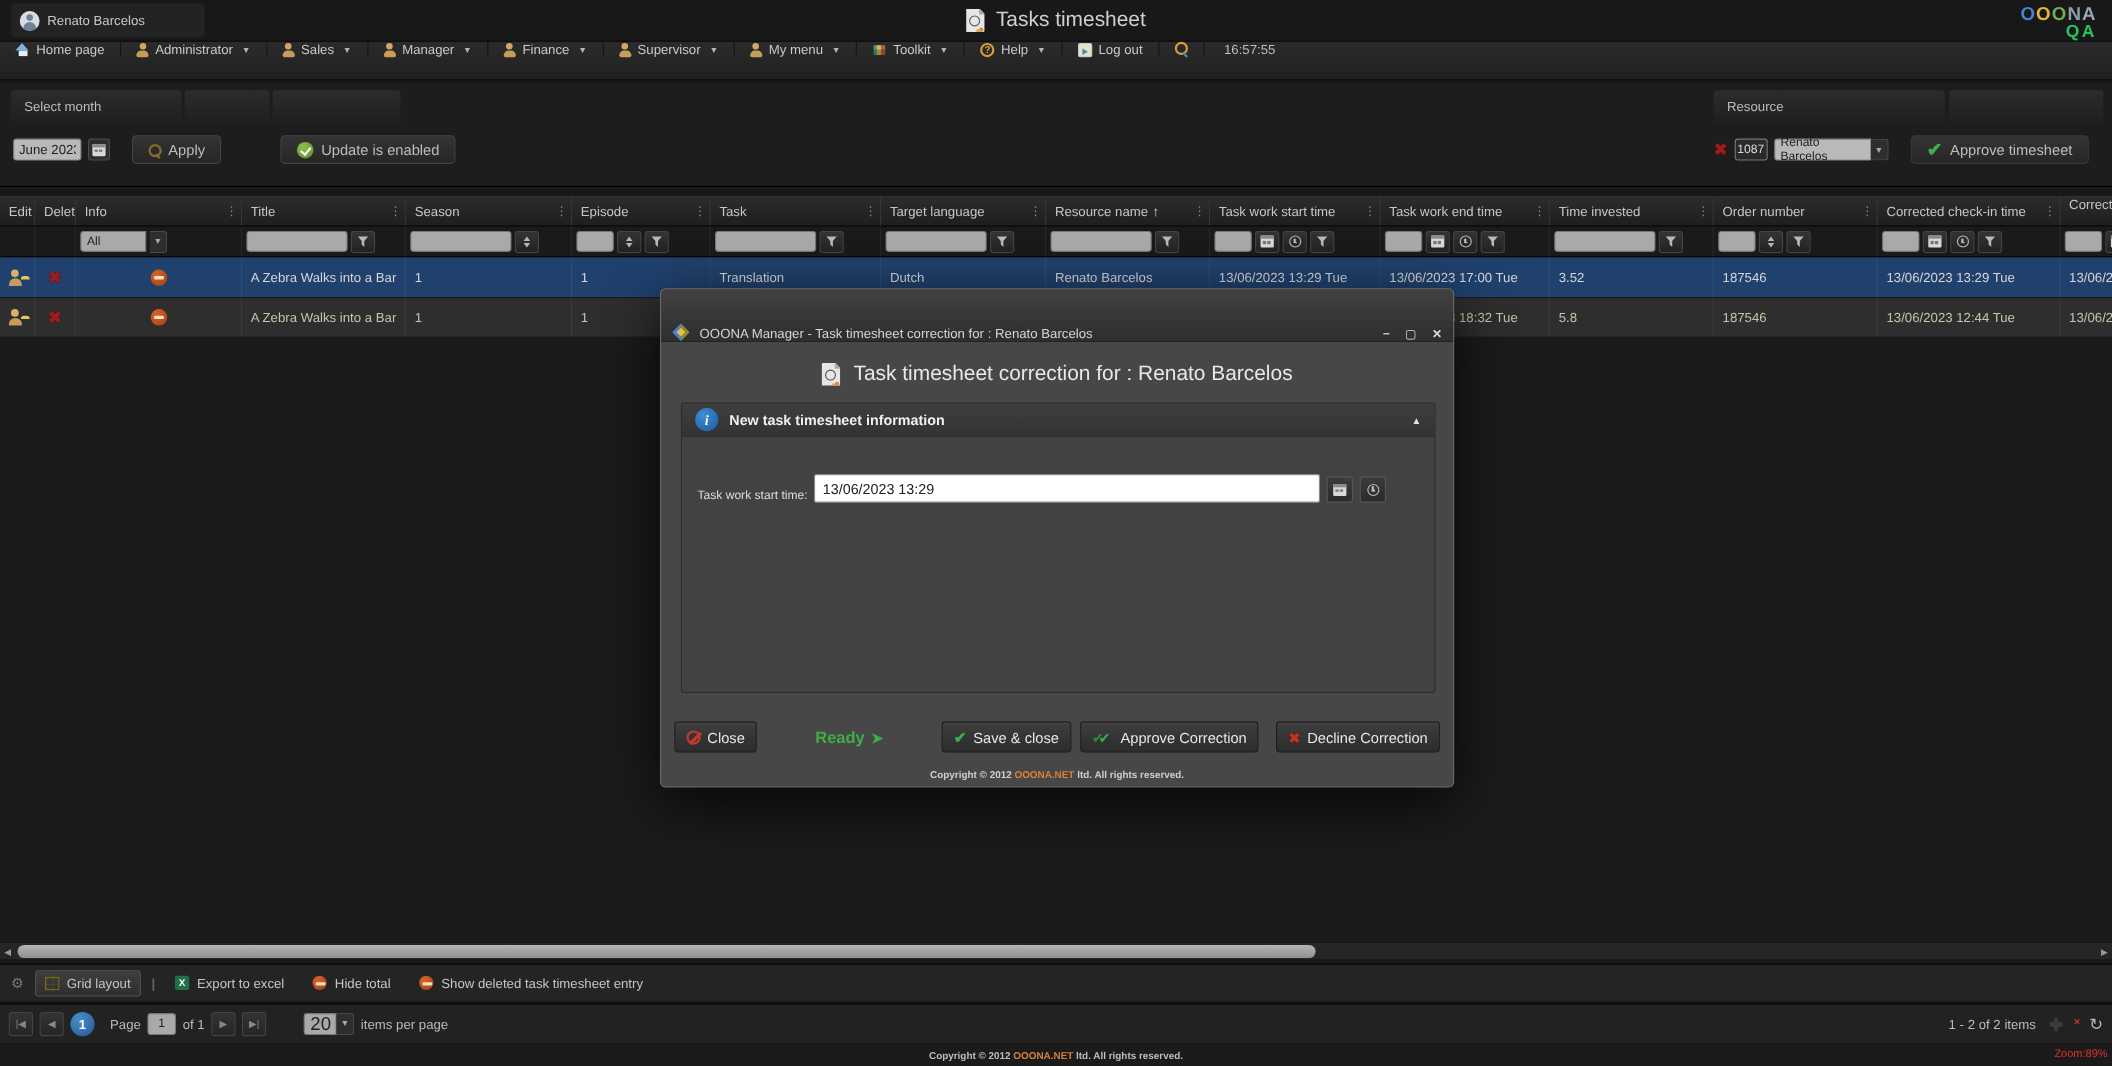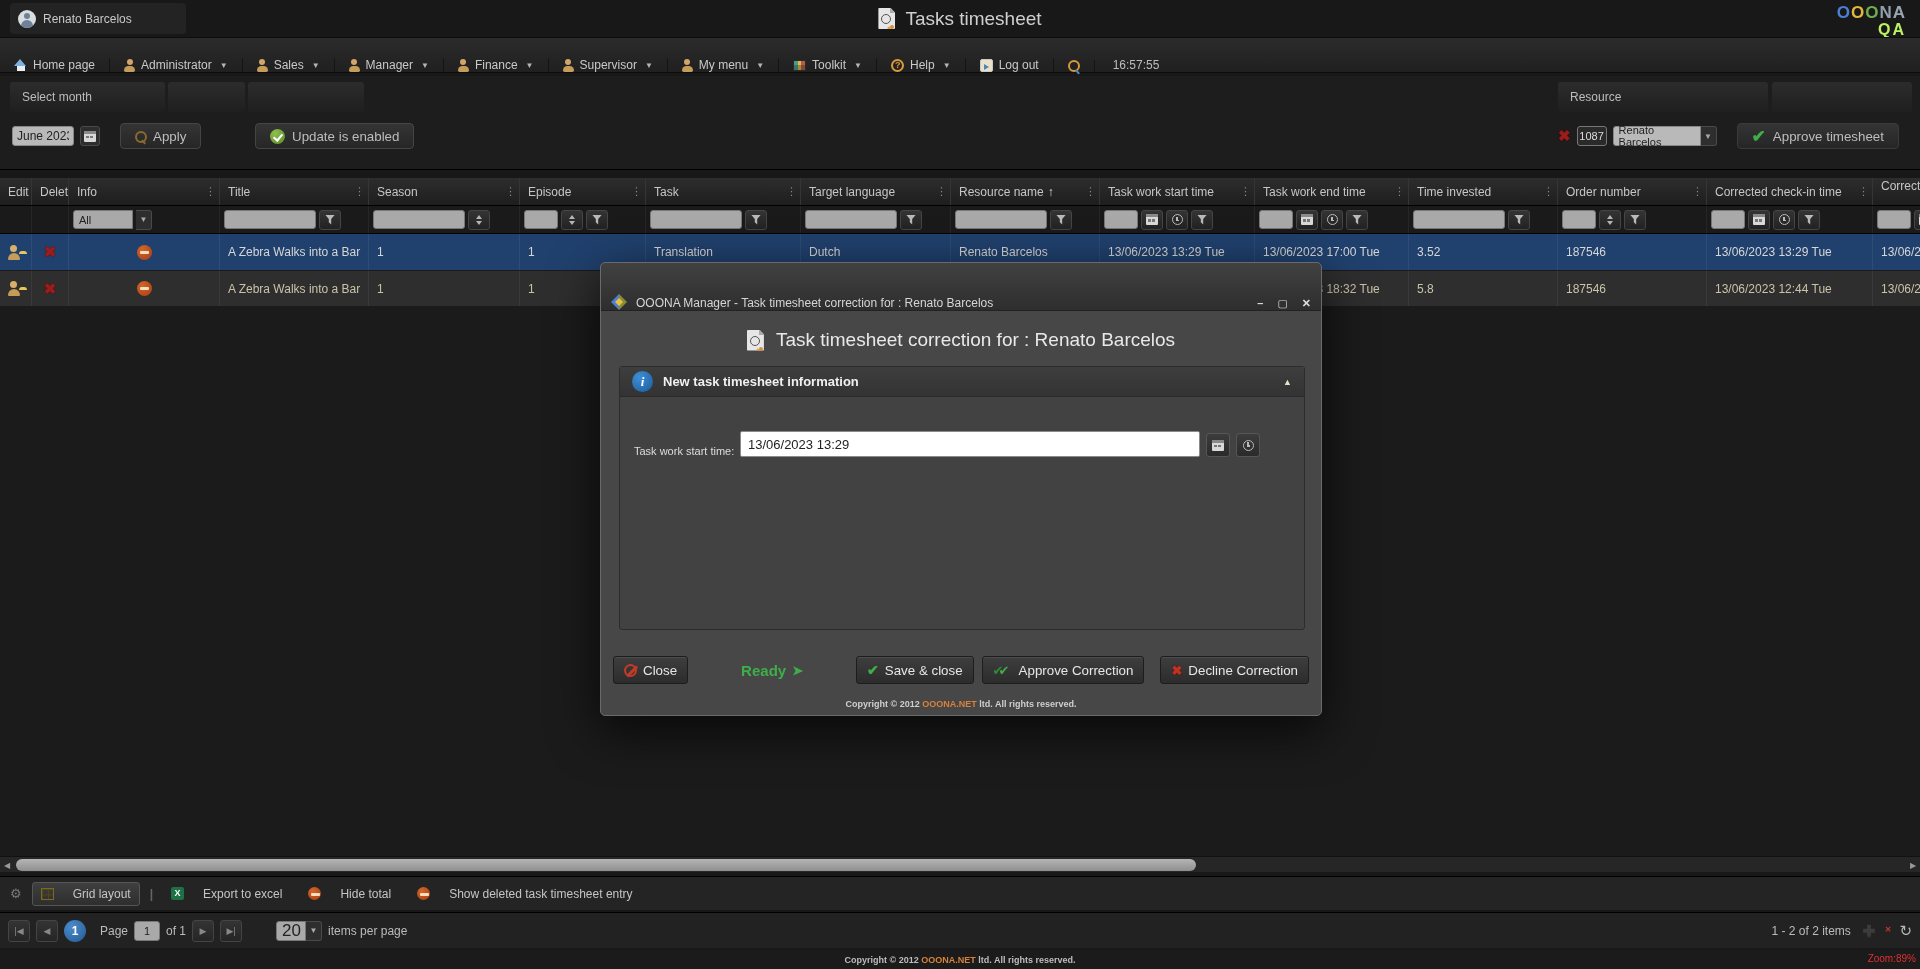--- a/index.html
+++ b/index.html
@@ -11,24 +11,24 @@
   .avatar{width:18px;height:18px;border-radius:50%;background:#d8dde2;position:relative;overflow:hidden}
   .avatar::before{content:"";position:absolute;top:3px;left:6px;width:6px;height:6px;border-radius:50%;background:#6f8196}
   .avatar::after{content:"";position:absolute;top:10px;left:3px;width:12px;height:8px;border-radius:6px 6px 0 0;background:#6f8196}
   .pagetitle{position:absolute;top:0;left:0;width:100%;height:37px;display:flex;align-items:center;justify-content:center;gap:10px;font-size:19px;color:#cfcfcf}
   
   .cornerlogo{position:absolute;right:14px;top:4px;text-align:right;line-height:17px}
   .cornerlogo .lt{font-weight:bold;font-size:17px;letter-spacing:1px}
   .cornerlogo .lt span:nth-child(1){color:#4a7fd4}.cornerlogo .lt span:nth-child(2){color:#e0b83a}
   .cornerlogo .lt span:nth-child(3){color:#6fae4e}.cornerlogo .lt span:nth-child(4){color:#8fa0ad}
   .cornerlogo .lt span:nth-child(5){color:#9aa7b2}
-  .cornerlogo .sub{font-weight:bold;font-size:16px;color:#bef264;letter-spacing:2px}
-
-  
-  .navbar{position:absolute;top:37px;left:0;width:1920px;height:36px;background:linear-gradient(#2b2b2b,#202020);border-top:1px solid #0d0d0d;border-bottom:1px solid #0d0d0d;display:flex;align-items:flex-end}
+  .cornerlogo .sub{font-weight:bold;font-size:16px;color:#22c55e;letter-spacing:2px}
+
+  
+  .navbar{position:absolute;top:37px;left:0;width:1920px;height:36px;background:linear-gradient(#2b2b2b,#202020);border-top:1px solid #0d0d0d;border-bottom:1px solid #0d0d0d;display:flex;align-items:flex-start}
   .navitem{display:flex;align-items:center;gap:6px;padding:0 14px;border-right:1px solid #141414;color:#c9c9c9;cursor:pointer;white-space:nowrap}
   .navitem .caret{font-size:8px;color:#b5b5b5;margin-left:2px}
   .navclock{display:flex;align-items:center;padding:0 18px;color:#bdbdbd}
   
   .iperson{width:11px;height:13px;position:relative;display:inline-block}
   .iperson::before{content:"";position:absolute;top:0;left:2.5px;width:6px;height:6px;border-radius:50%;background:#d2a56a}
   .iperson::after{content:"";position:absolute;bottom:0;left:0;width:11px;height:6px;border-radius:5px 5px 2px 2px;background:#c59c58}
   .ihome{width:13px;height:12px;position:relative;display:inline-block}
   .ihome::before{content:"";position:absolute;top:0;left:0;border-left:6.5px solid transparent;border-right:6.5px solid transparent;border-bottom:7px solid #7fb2df}
   .ihome::after{content:"";position:absolute;top:7px;left:2.5px;width:8px;height:5px;background:#e8eef2}
@@ -142,21 +142,21 @@
   
   .iedit{width:16px;height:15px;position:relative}
   .iedit::before{content:"";position:absolute;top:0;left:2px;width:7px;height:7px;border-radius:50%;background:#d8b06a}
   .iedit::after{content:"";position:absolute;bottom:0;left:0;width:12px;height:7px;border-radius:6px 6px 1px 1px;background:#c59c58;box-shadow:9px -4px 0 -2px #e6c75a}
 
   
   .hscroll{position:absolute;top:856px;left:0;width:1920px;height:16px;background:#262626;border-top:1px solid #111}
   .hthumb{position:absolute;left:2px;top:2px;width:1180px;height:12px;background:linear-gradient(#b5b5b5,#8f8f8f);border-radius:6px}
   .harrow{position:absolute;top:2px;width:14px;height:12px;color:#999;font-size:8px;display:flex;align-items:center;justify-content:center;cursor:pointer}
   .toolbar{position:absolute;top:876px;left:0;width:1920px;height:34px;background:#242424;border-top:1px solid #000;display:flex;align-items:center;gap:10px;padding:0 10px}
-  .tbtn{display:flex;align-items:center;gap:19px;color:#c5c5c5;cursor:pointer;padding:4px 8px;border-radius:3px}
+  .tbtn{display:flex;align-items:center;gap:7px;color:#c5c5c5;cursor:pointer;padding:4px 8px;border-radius:3px}
   .tbtn.sel{background:linear-gradient(#3f3f3f,#2e2e2e);border:1px solid #555}
   .igrid2{width:13px;height:12px;background:linear-gradient(#e8c23a,#c9a22a);border:1px solid #7a6a20;background-image:linear-gradient(rgba(90,74,20,.8) 1px,transparent 1px),linear-gradient(90deg,rgba(90,74,20,.8) 1px,transparent 1px);background-size:6px 5.5px}
   .iexcel{width:13px;height:13px;background:#1e7145;border-radius:2px;position:relative}
   .iexcel::after{content:"X";position:absolute;inset:0;color:#fff;font-size:9px;font-weight:bold;text-align:center;line-height:13px}
   .tsep{color:#666;font-weight:bold}
   .igear{color:#777;font-size:13px}
   .pager{position:absolute;top:912px;left:0;width:1920px;height:36px;background:#222;border-top:1px solid #000;display:flex;align-items:center;gap:6px;padding:0 8px}
   .pbtn{width:22px;height:22px;background:linear-gradient(#343434,#252525);border:1px solid #444;border-radius:3px;color:#888;font-size:9px;display:flex;align-items:center;justify-content:center;cursor:pointer}
   .pfirst::after{content:"|◀"}
   .pprev::after{content:"◀"}

